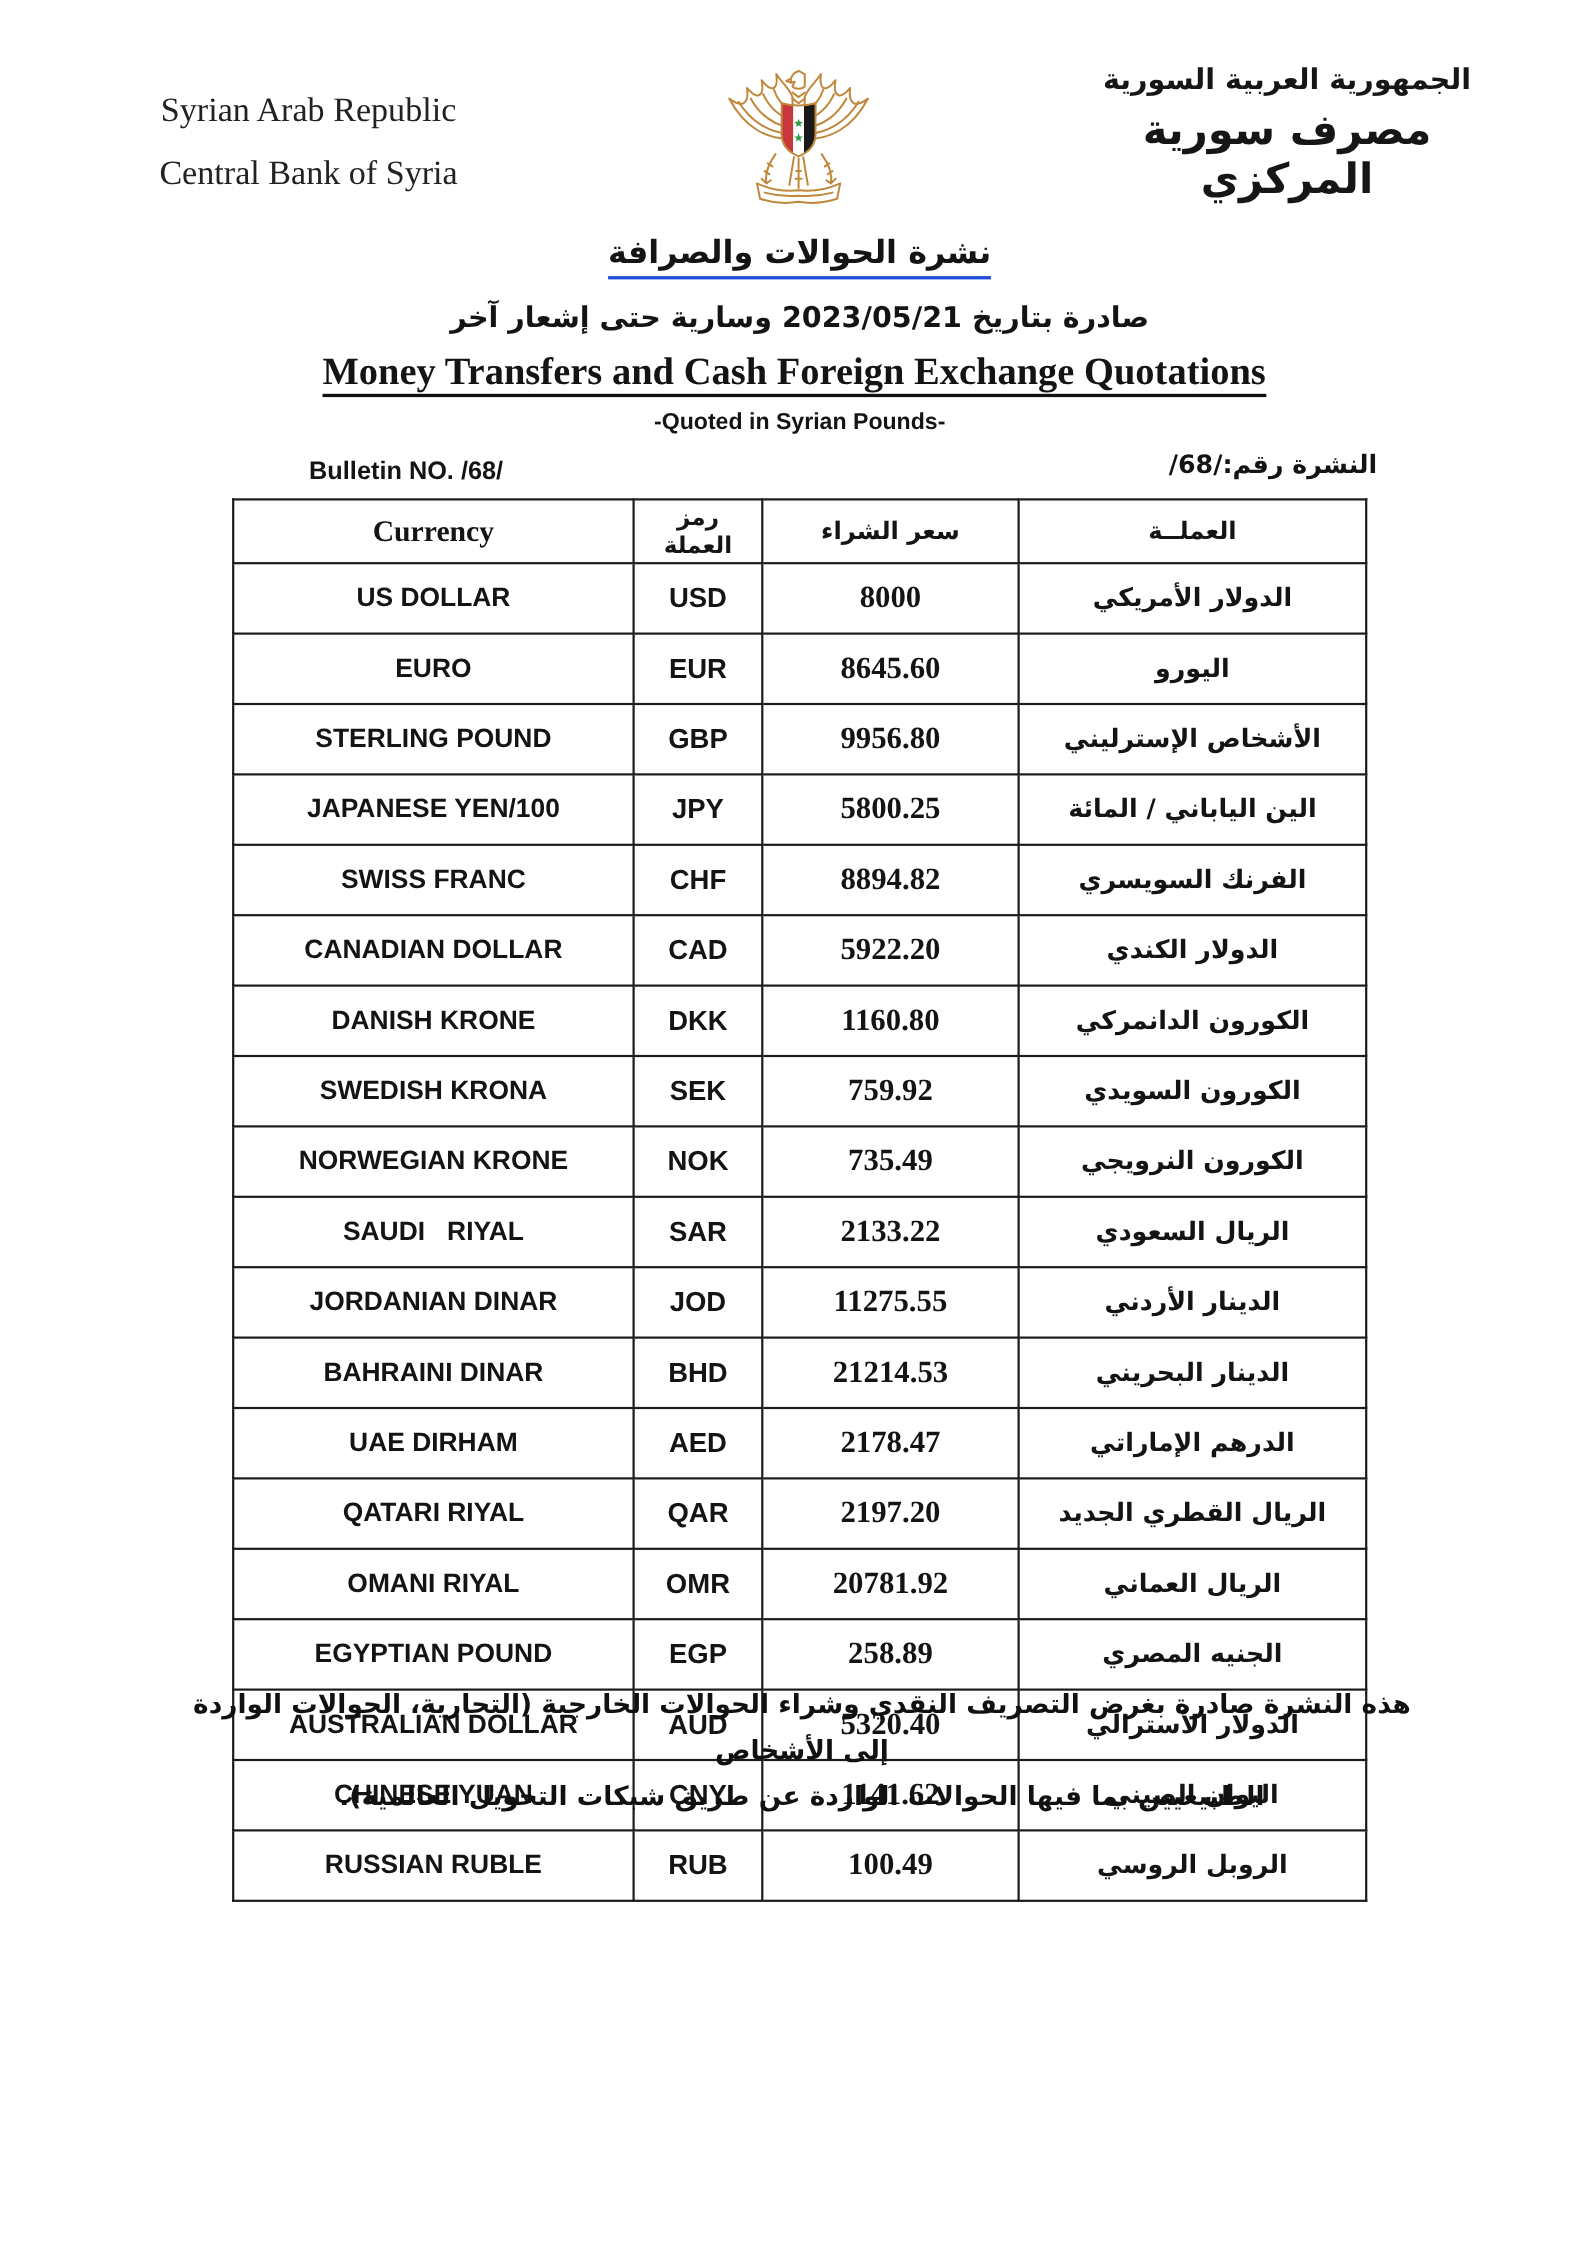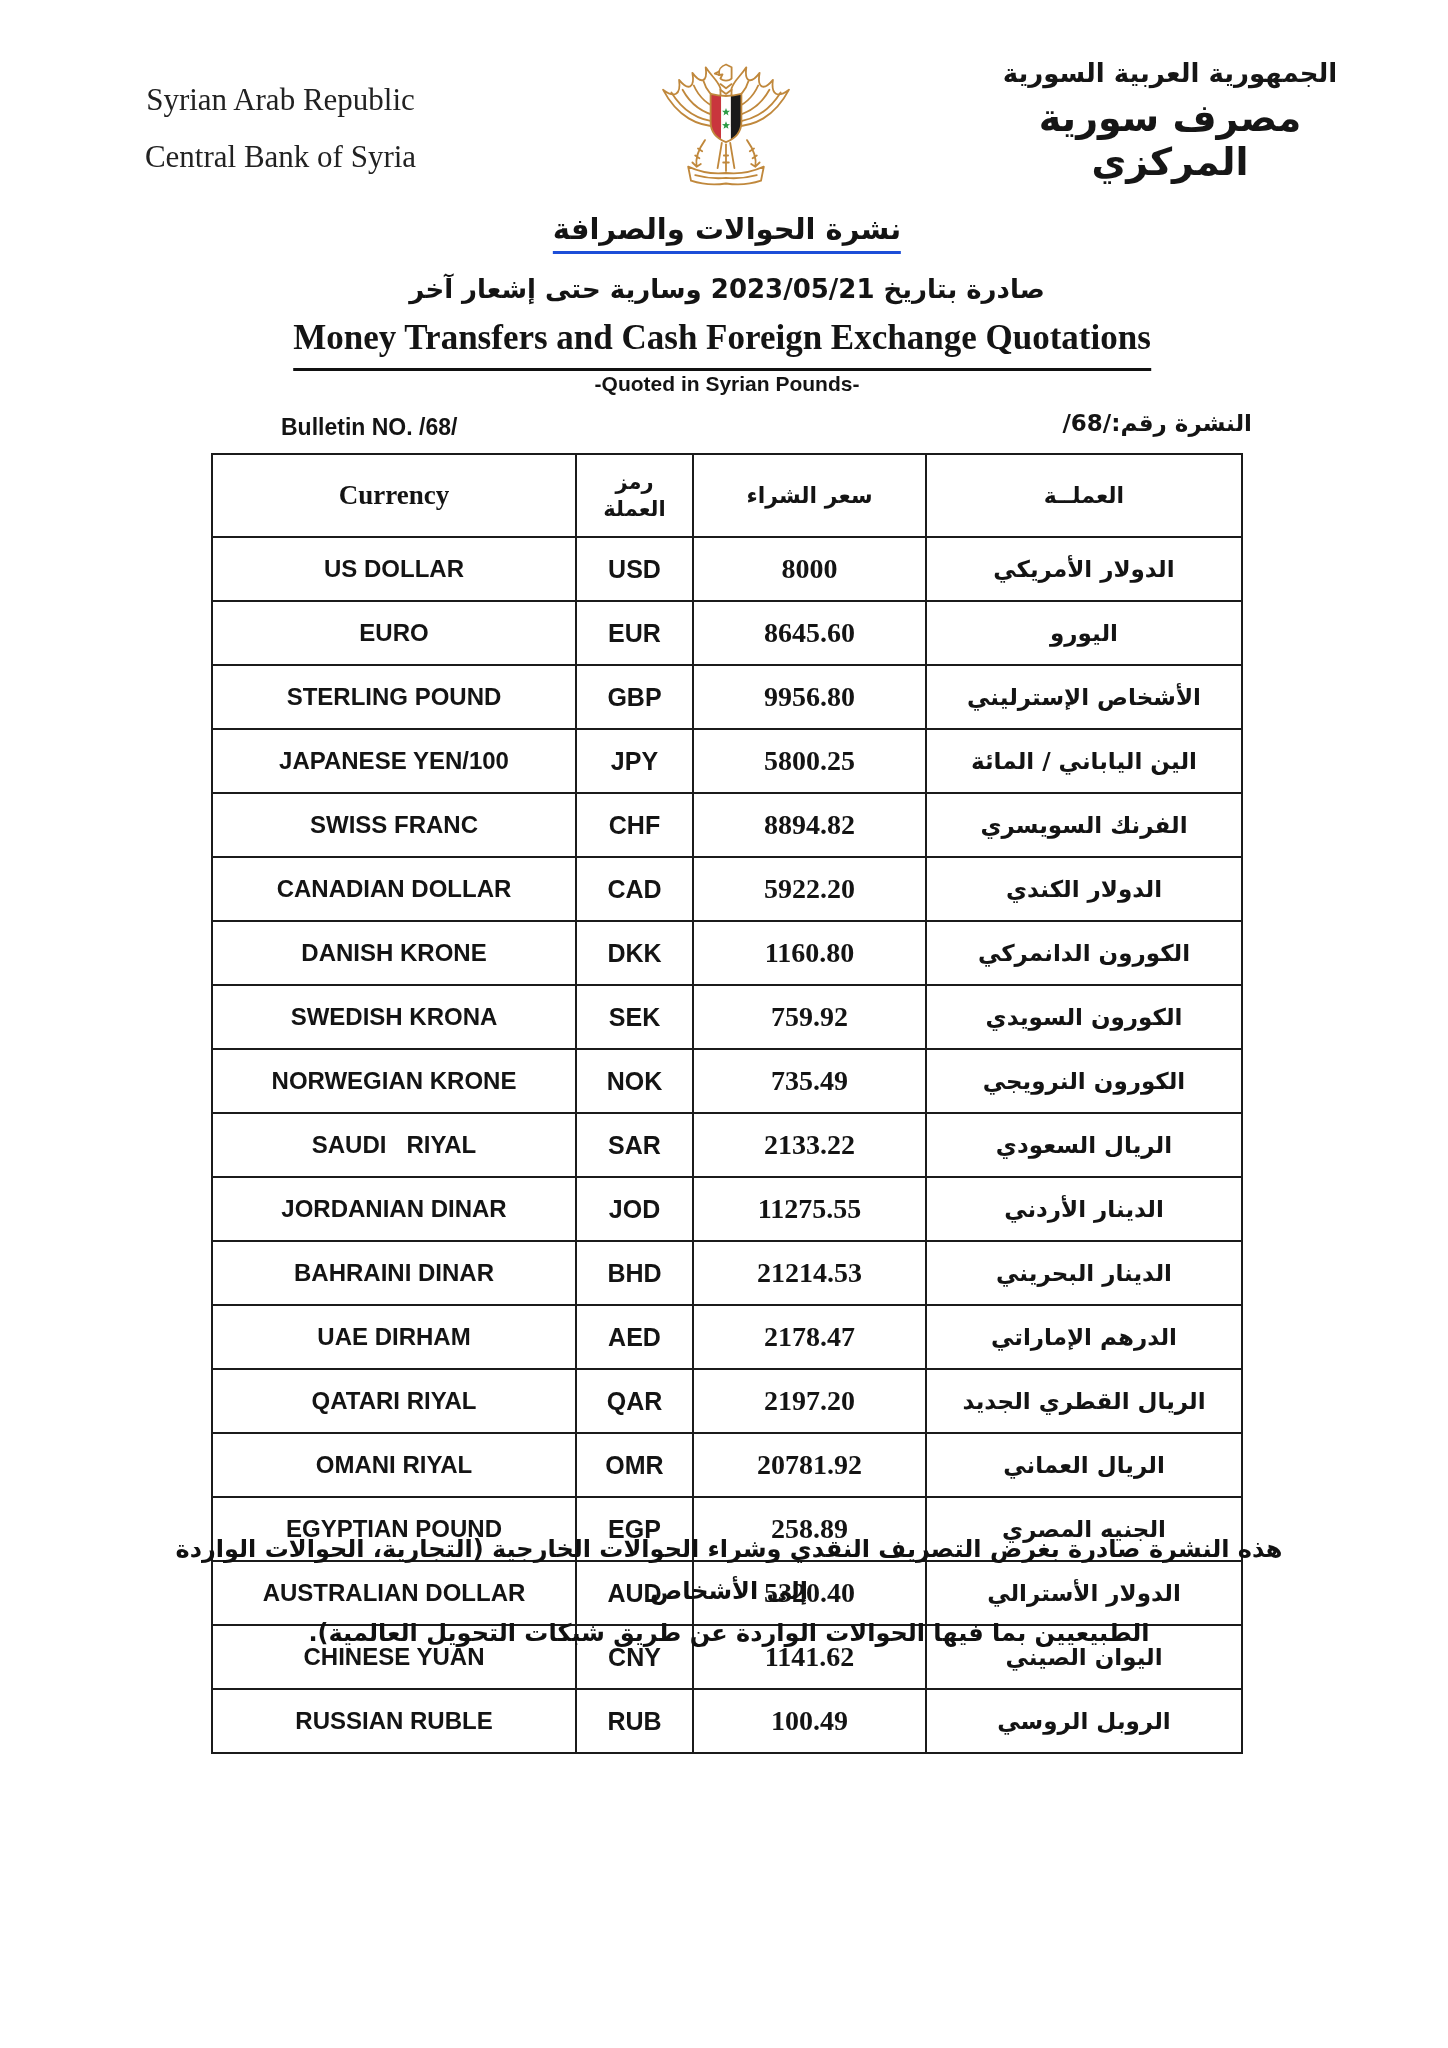--- a/index.html
+++ b/index.html
@@ -44,21 +44,21 @@
     top:274px;
     direction:rtl;
     font-family:"DejaVu Sans",sans-serif;
     font-weight:bold;font-size:26px;
   }
   .title-en{
     top:318px;left:722px;
     font-family:"Liberation Serif",serif;
     font-weight:bold;font-size:35px;
     border-bottom:3px solid #111;
-    padding-bottom:10px;
+    padding-bottom:0;
   }
   .subtitle-en{
     top:372px;
     font-weight:bold;font-size:21px;
   }
   .bulletin-left{
     left:281px;top:414px;
     font-weight:bold;font-size:23px;
   }
   .bulletin-right{
@@ -76,21 +76,21 @@
   }
   table.rates col.c1{width:364px;}
   table.rates col.c2{width:117px;}
   table.rates col.c3{width:233px;}
   table.rates col.c4{width:316px;}
   table.rates th,table.rates td{
     border:2px solid #1b1b1b;
     text-align:center;vertical-align:middle;
     padding:0;
   }
-  table.rates thead tr{height:83px;}
+  table.rates thead tr{height:58px;}
   table.rates tbody tr{height:64px;}
   th.h-currency{font-family:"Liberation Serif",serif;font-size:27px;font-weight:bold;}
   th.h-ar{font-family:"DejaVu Sans",sans-serif;font-weight:bold;font-size:22px;direction:rtl;}
   th.h-code div{line-height:1.25;font-size:21px;}
   td.c-name{font-weight:bold;font-size:24px;white-space:pre-wrap;}
   td.c-code{font-weight:bold;font-size:25px;margin-left:47px;}
   td.c-rate{font-family:"Liberation Serif",serif;font-weight:bold;font-size:28px;padding-top:7px;}
   td.c-ar{font-family:"DejaVu Sans",sans-serif;font-weight:bold;font-size:23px;direction:rtl;}
   
   .footer{

